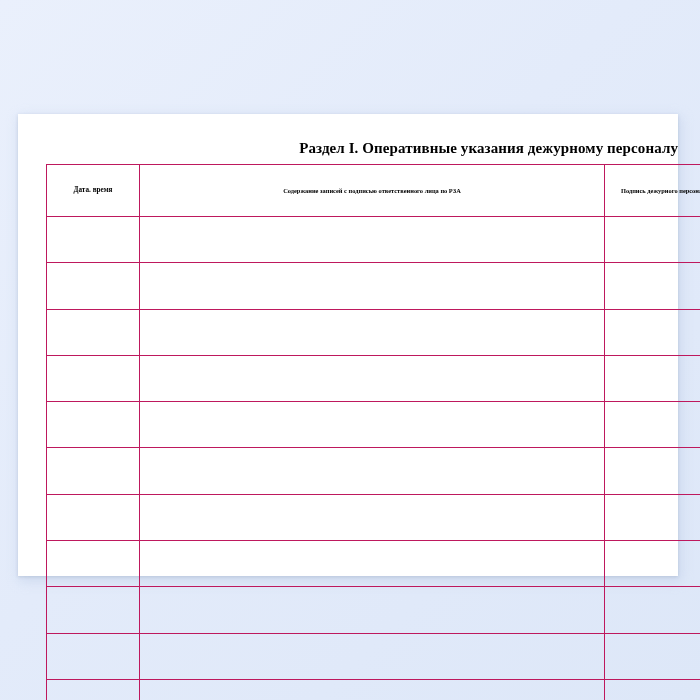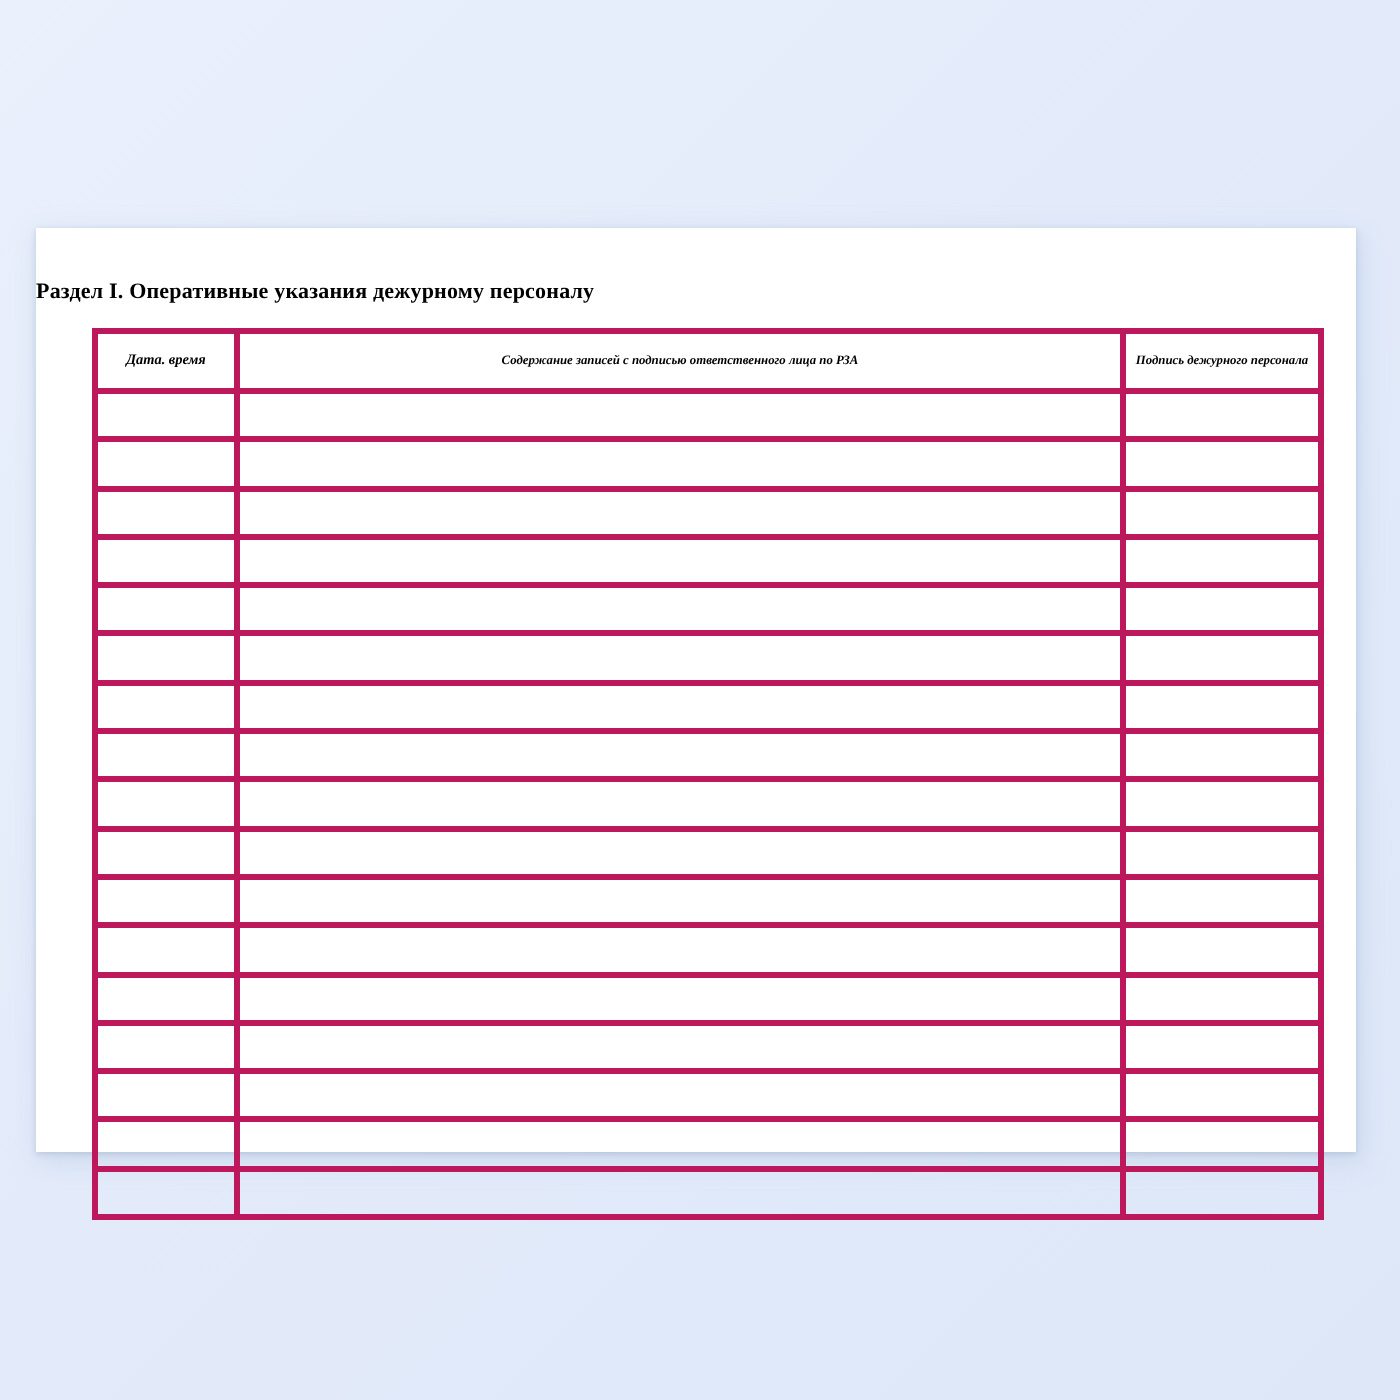--- a/index.html
+++ b/index.html
@@ -37,38 +37,37 @@
     width: 660px;
     height: 462px;
     background: #ffffff;
     box-shadow: 0 1px 3px rgba(70,90,130,.18);
   }
   .doc-title {
     position: absolute;
     left: 0;
     top: 26px;
     width: 100%;
-    text-align: left;
-    font-size: 11px;
+    text-align: right;
+    font-size: 15px;
     font-weight: bold;
     color: #000;
     letter-spacing: .1px;
   }
   table.journal {
     position: absolute;
     left: 28px;
     top: 50px;
     width: 604px;
     border-collapse: collapse;
     table-layout: fixed;
   }
   table.journal td, table.journal th {
-    border: 3px solid #be185d;
-    padding: 0;
-    font-style: italic;
+    border: 1px solid #be185d;
+    padding: 12px;
   }
   th.col-date {
     width: 68px;
   }
   th.col-content {
     width: 440px;
   }
   th.col-sign {
     width: 96px;
   }

